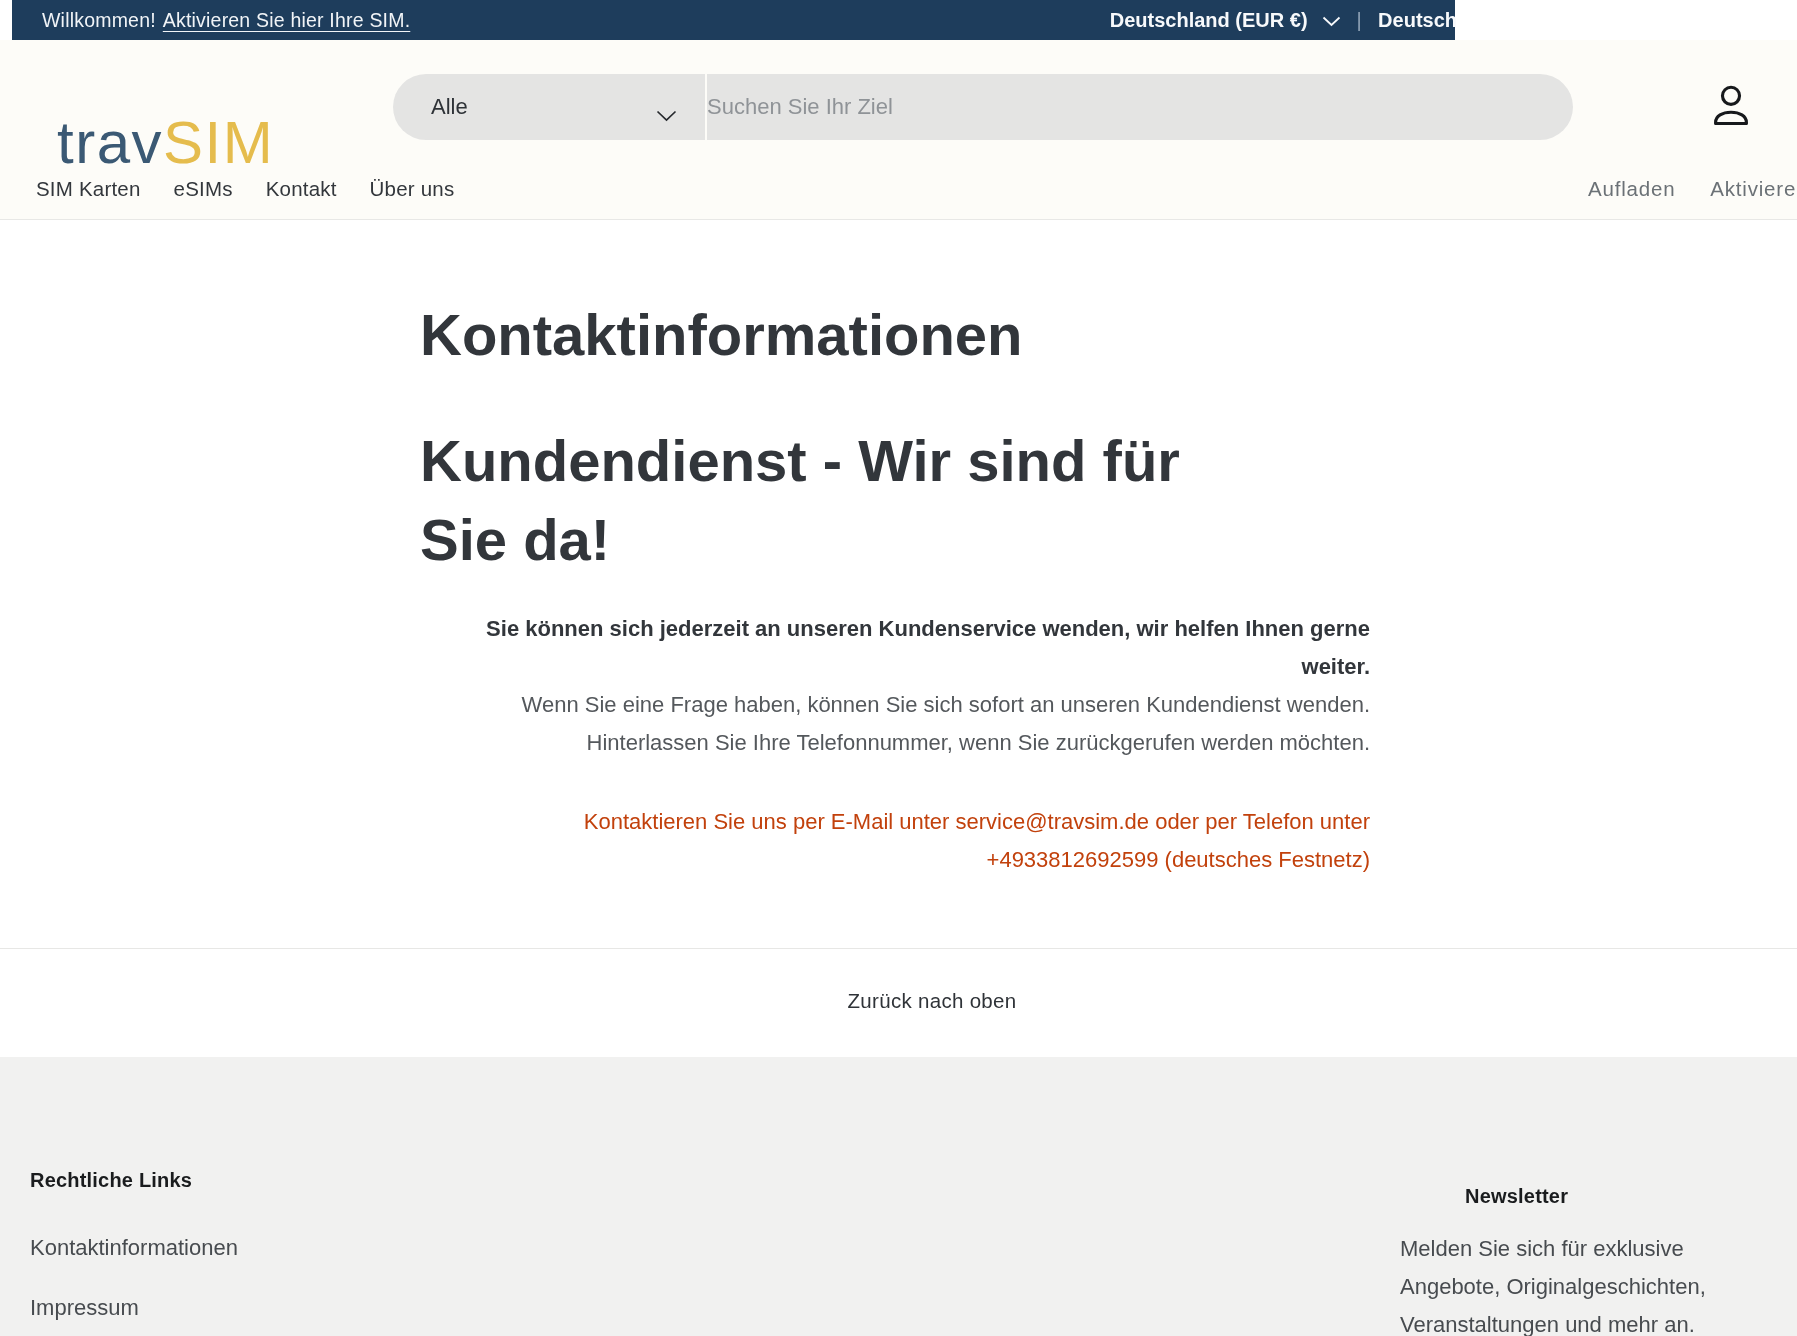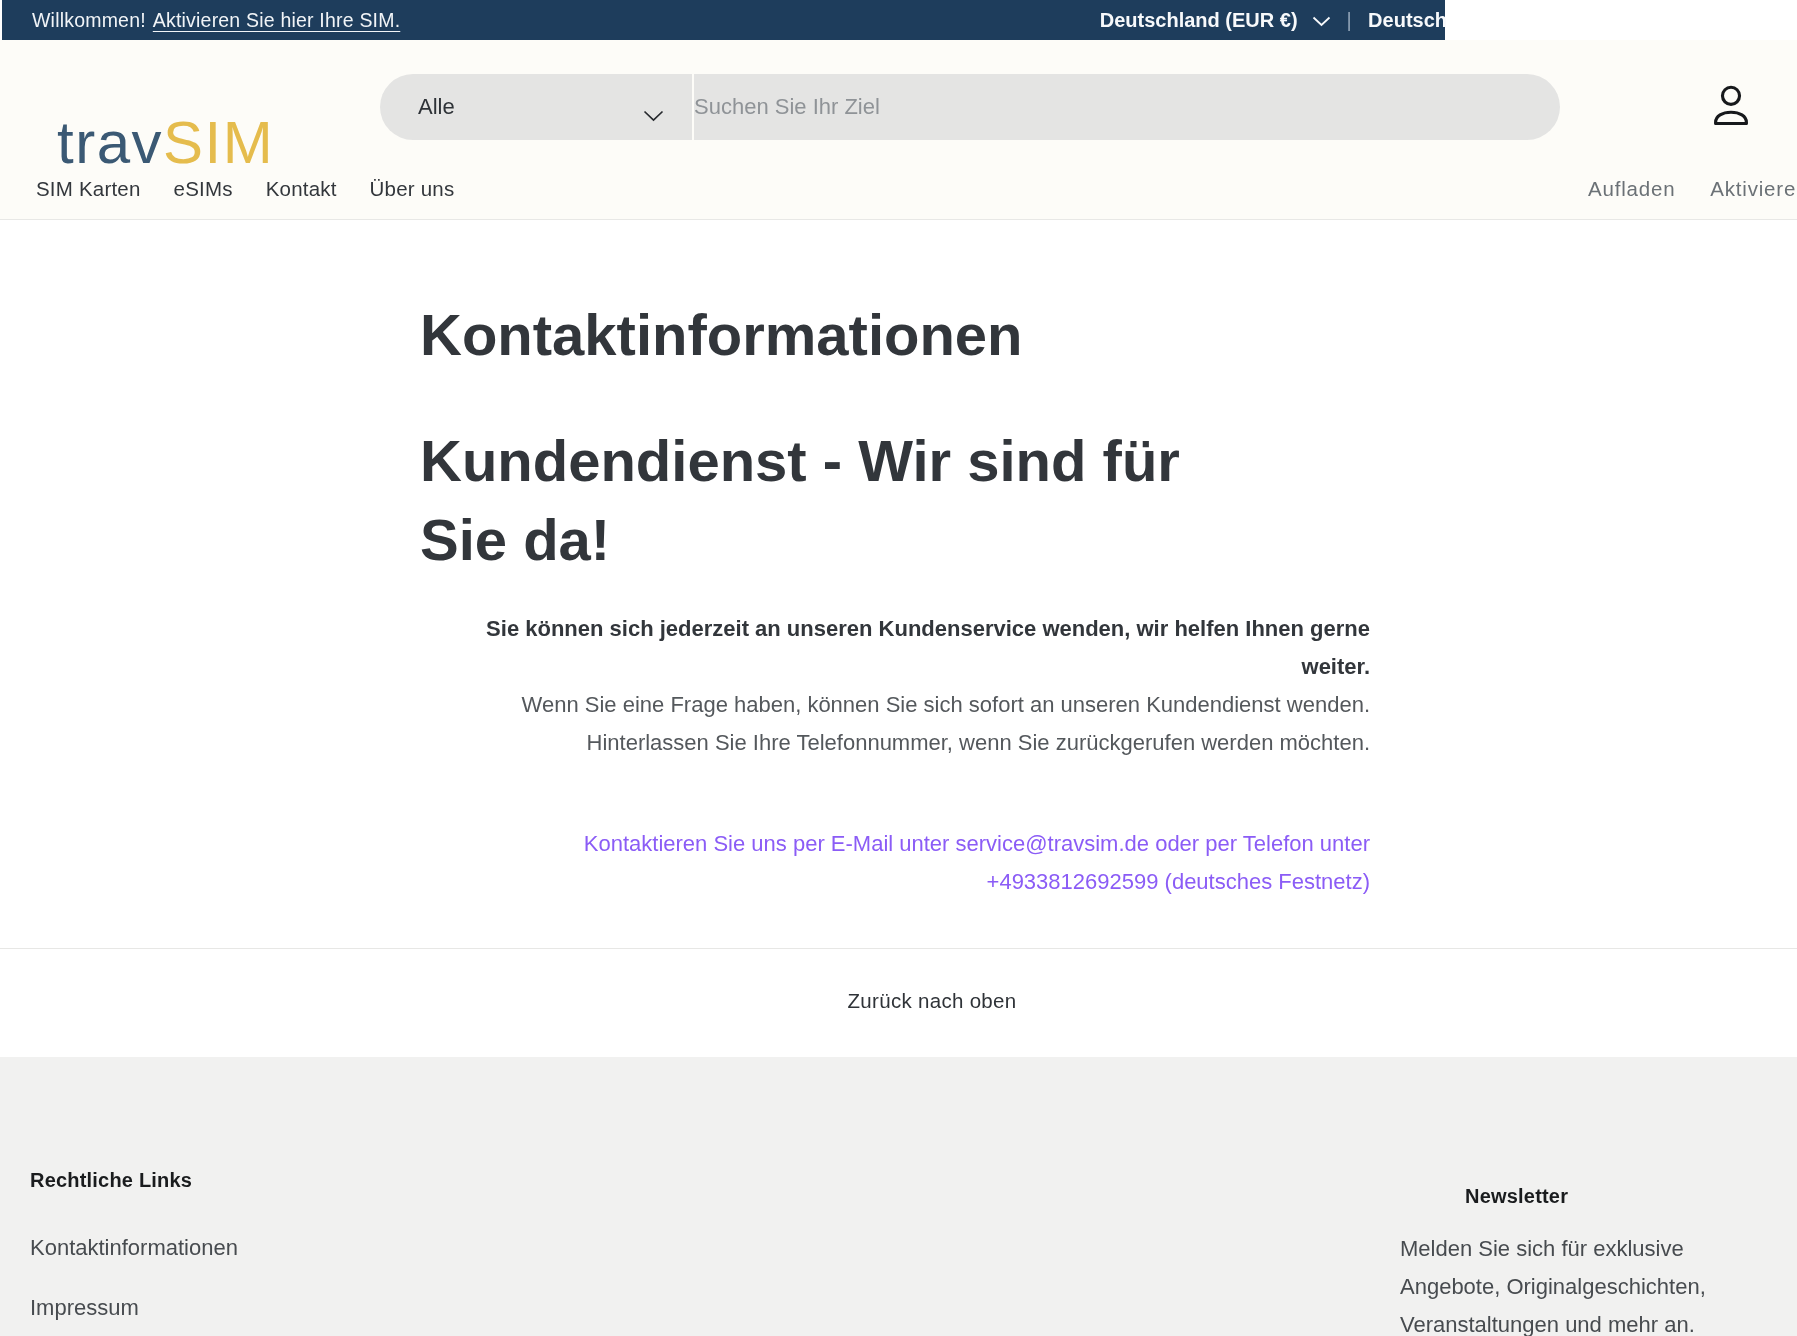--- a/index.html
+++ b/index.html
@@ -7,21 +7,21 @@
   body {
     position: relative;
     overflow: hidden;
     background: #ffffff;
     font-family: "Liberation Sans", sans-serif;
     color: #32363b;
   }
 
   
   .topbar {
-    position: absolute; top: 0; left: 2px; width: 1443px; height: 40px;
+    position: absolute; top: 0; left: 12px; width: 1443px; height: 40px;
     background: #1e3d5c; color: #f1f4f7;
   }
   .topbar-left {
     position: absolute; left: 30px; top: 0; height: 40px;
     display: flex; align-items: center; gap: 7px;
     font-size: 19.5px; letter-spacing: 0.2px;
   }
   .topbar-link {
     color: #f1f4f7; text-decoration: underline; text-underline-offset: 4px; cursor: pointer;
   }
@@ -44,21 +44,21 @@
   }
   .logo {
     position: absolute; left: 28px; top: 70px;
     font-size: 60px; line-height: 66px; letter-spacing: 1.5px;
     cursor: pointer; white-space: nowrap;
   }
   .logo .trav { color: #3b5974; margin-left: 29px; }
   .logo .sim  { color: #e5bc4d; margin-top: 48px; }
 
   .searchbar {
-    position: absolute; left: 380px; top: 34px; width: 1180px; height: 66px;
+    position: absolute; left: 393px; top: 34px; width: 1180px; height: 66px;
     background: #e4e4e3; border-radius: 33px;
     display: flex; align-items: stretch; overflow: hidden;
   }
   .search-category {
     width: 312px; display: flex; align-items: center;
     padding-left: 38px; position: relative; cursor: pointer;
     font-size: 22px; color: #2e3237;
   }
   .search-category .chev { position: absolute; right: 28px; top: 28px; }
   .search-divider { width: 2px; background: #fdfcf8; }
@@ -96,21 +96,21 @@
     white-space: nowrap;
   }
   .page-subtitle {
     position: absolute; left: 420px; top: 421px; width: 820px;
     font-size: 58px; font-weight: 700; line-height: 79px; color: #32363b;
   }
   .content-text { position: absolute; left: 420px; top: 610px; width: 950px; }
   .content-text p { font-size: 22px; line-height: 38px; text-align: right; }
   .p-bold   { font-weight: 700; color: #32363b; }
   .p-normal { color: #54585c; }
-  .p-contact { color: #8b5cf6; margin-top: 63px; }
+  .p-contact { color: #c2410c; margin-top: 41px; }
 
   
   .hr-top { position: absolute; top: 948px; left: 0; width: 1797px; height: 1px; background: #e7e7e5; }
   .back-top-wrap {
     position: absolute; top: 989px; left: 0; width: 1864px; text-align: center;
   }
   .back-top {
     font-size: 20.5px; font-weight: 500; color: #2f3338; letter-spacing: 0.3px; cursor: pointer;
   }
 

